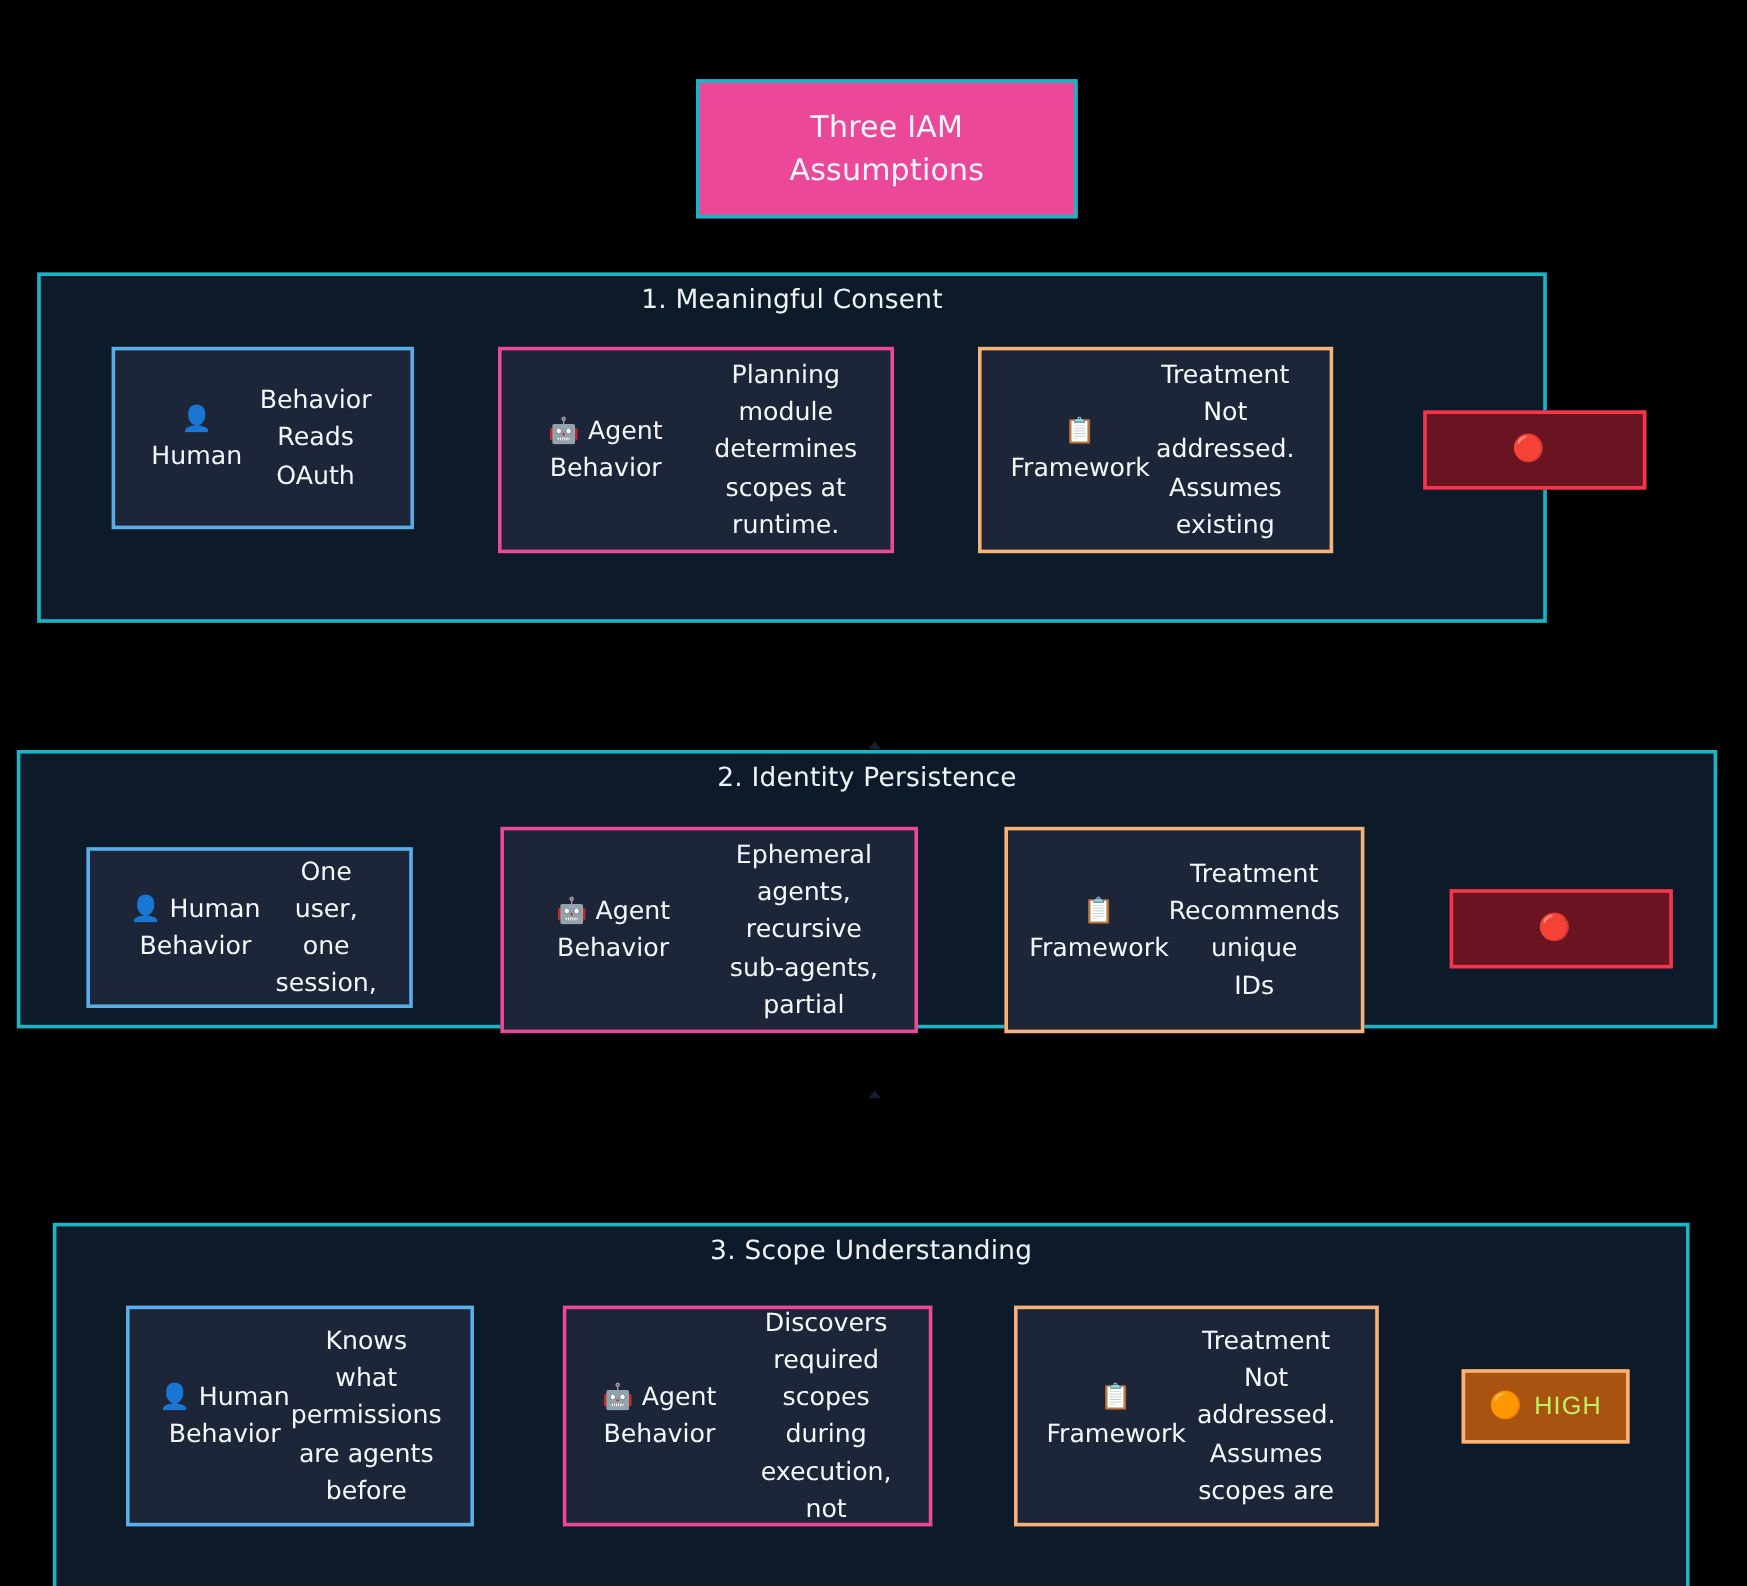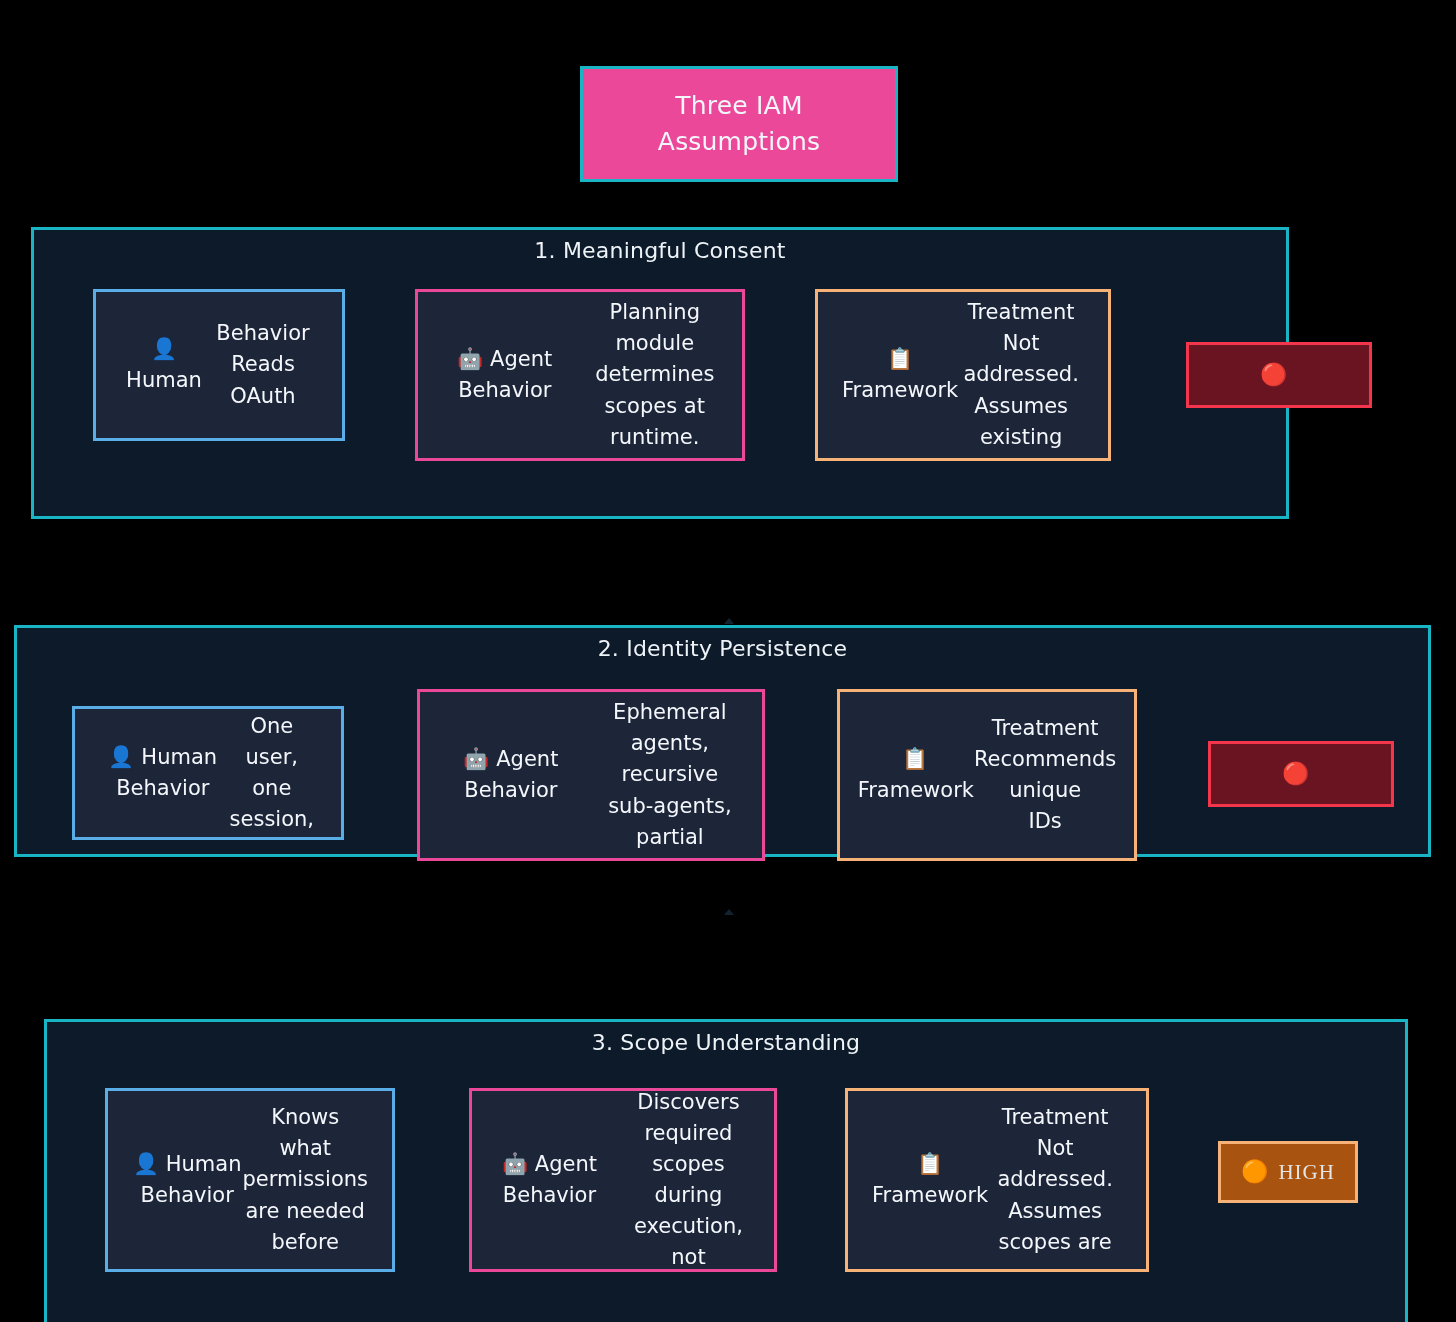--- a/index.html
+++ b/index.html
@@ -100,22 +100,22 @@
   .badge.sev-critical {
     background: #6b1421;
     border: 3px solid #f4364c;
   }
   .badge.sev-high {
     background: #a85410;
     border: 3px solid #f6b277;
   }
   .badge .badge-dot { font-size: 22px; line-height: 1; }
   .badge .badge-label {
-    color: #e5e5e5;
-    font-family: Liberation Serif, serif;
+    color: #bef264;
+    font-family: Liberation Sans, sans-serif;
     font-size: 21px;
     letter-spacing: 1px;
   }
 </style>
 </head>
 <body>
 
 <div class="title-node">
   <div class="title-text">Three IAM
 Assumptions</div>
@@ -183,21 +183,21 @@
   </div>
 </div>
 
 <div class="cluster" id="cluster-3">
   <div class="cluster-title">3. Scope Understanding</div>
 
   <div class="card human" style="left:58px; top:66px; width:290px; height:184px;">
     <div class="card-text">👤 Human Behavior</div>
     <div class="card-text">Knows what
 permissions
-are needed before</div>
+are agents before</div>
   </div>
 
   <div class="card agent" style="left:422px; top:66px; width:308px; height:184px;">
     <div class="card-text">🤖 Agent Behavior</div>
     <div class="card-text">Discovers required
 scopes
 during execution, not</div>
   </div>
 
   <div class="card framework" style="left:798px; top:66px; width:304px; height:184px;">

